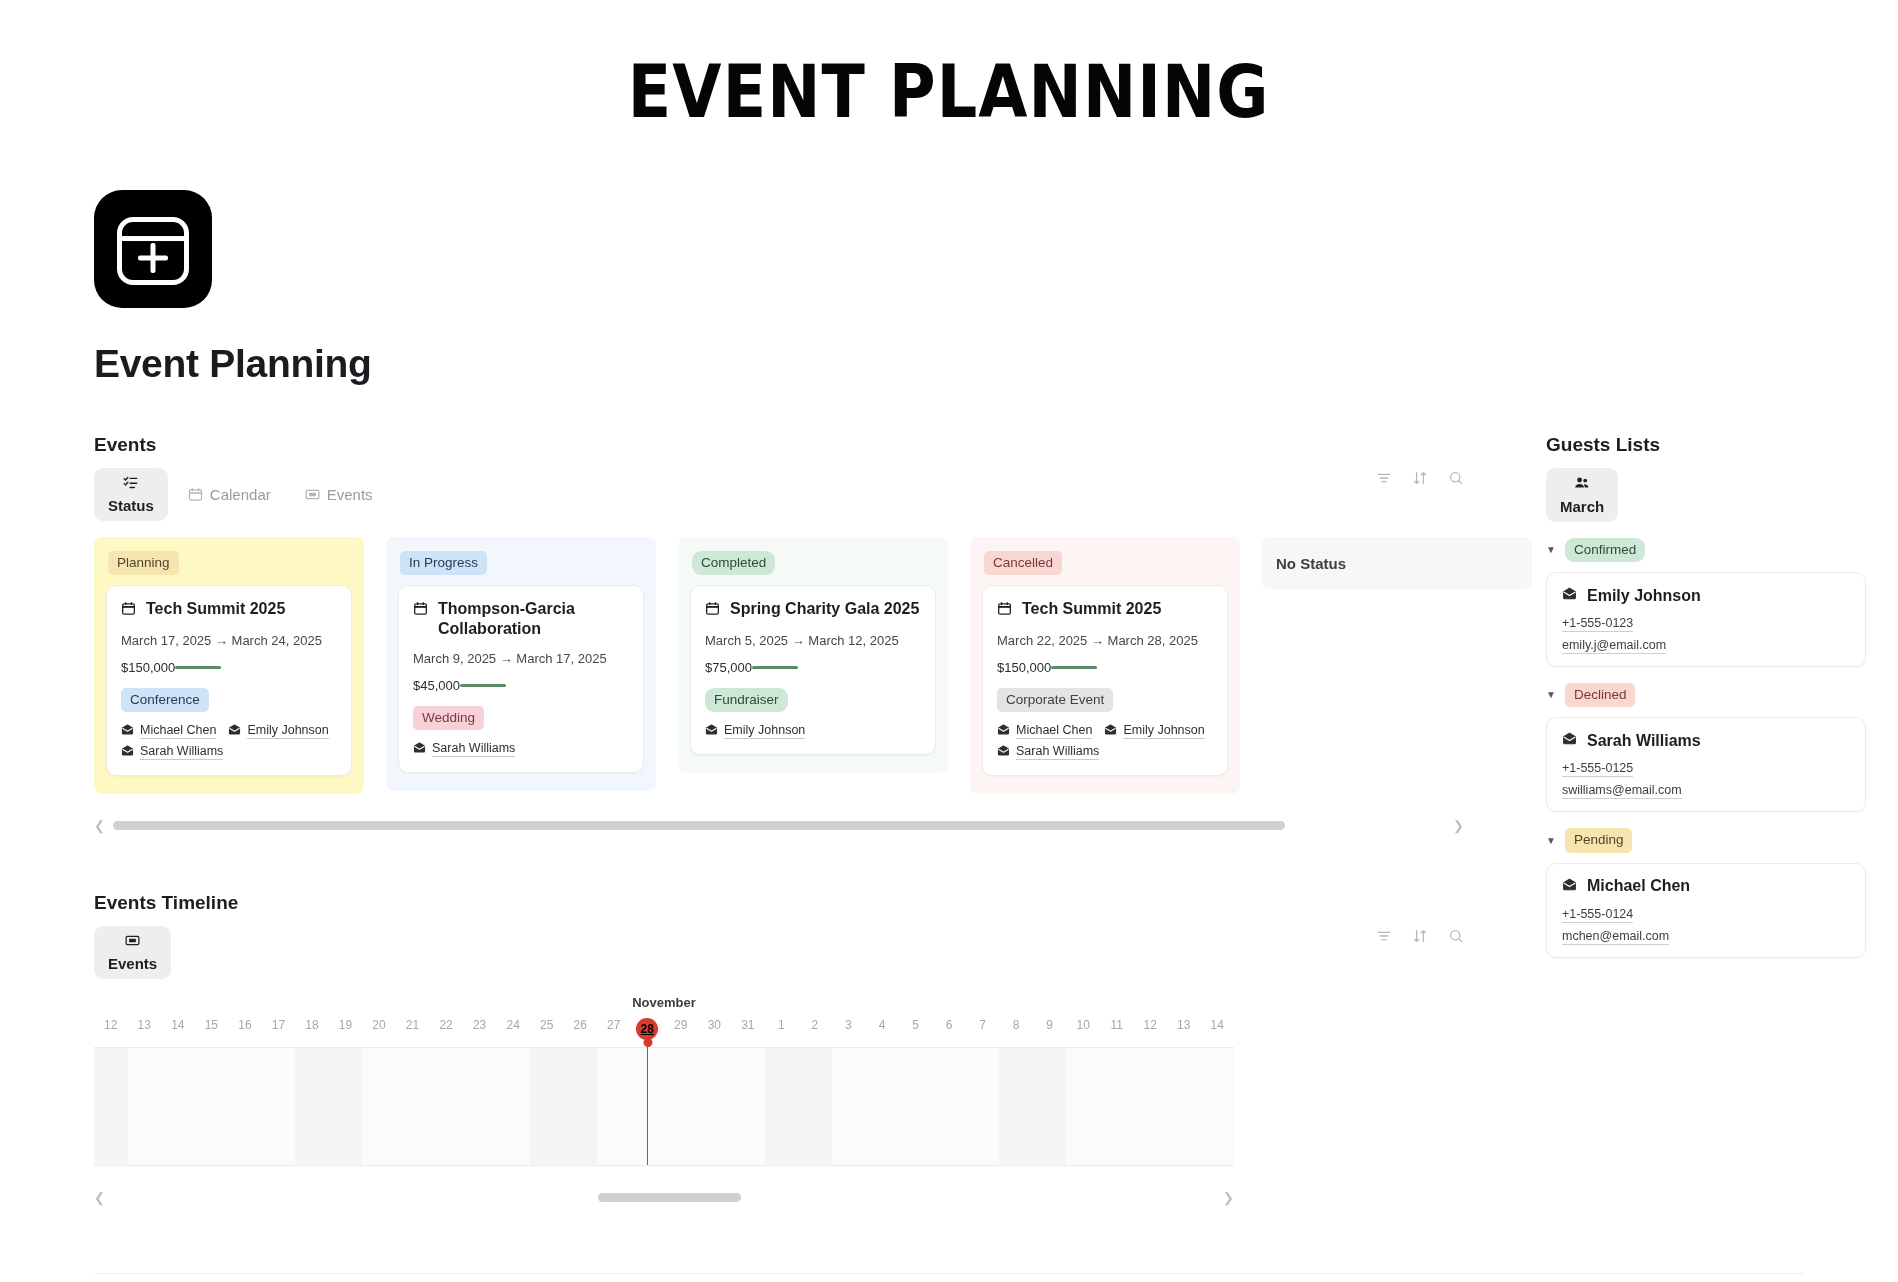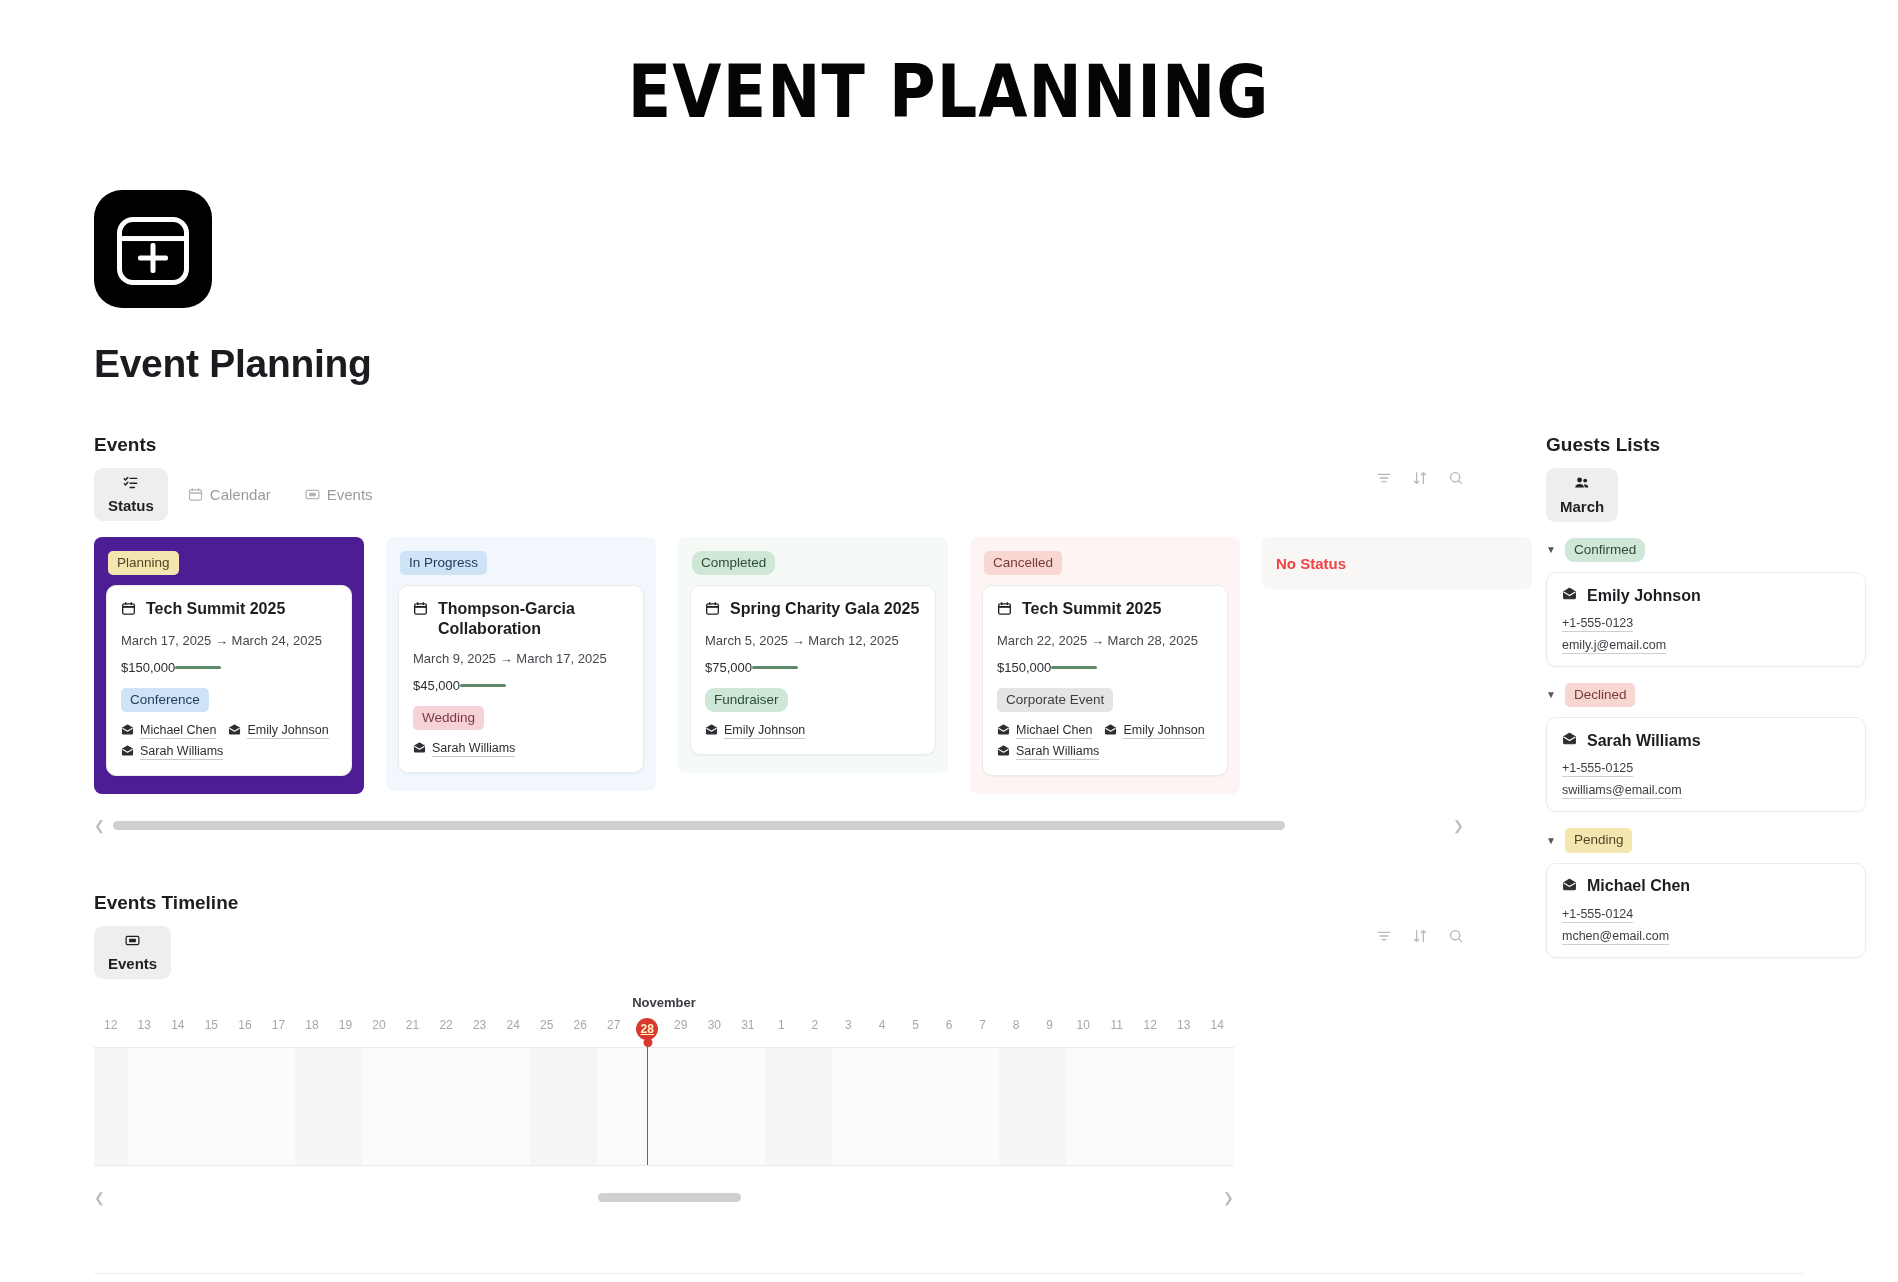--- a/index.html
+++ b/index.html
@@ -112,39 +112,39 @@
   }
   .tab-actions .act { cursor: pointer; opacity: .55; }
 
   
   .kanban-wrap { position: relative; }
   .kanban {
     display: flex; gap: 22px;
     align-items: flex-start;
   }
   .col { width: 270px; flex: 0 0 270px; border-radius: 8px; padding: 0 0 18px 0; }
-  .col.planning   { background: #4c1d95; }
+  .col.planning   { background: #fef9c3; }
   .col.progress   { background: #f2f7fd; }
   .col.completed  { background: #f6faf6; }
   .col.cancelled  { background: #fdf5f4; }
   .col.nostatus   { background: #f8f7f6; padding-bottom: 0; height: 52px; }
 
   .col-head { padding: 14px 14px 10px 14px; }
   .chip {
     display: inline-block;
     padding: 3px 9px;
     border-radius: 5px;
     font-size: 13.5px;
     line-height: 1.35;
   }
   .chip.yellow { background: #f5e6b0; color: #51452a; }
   .chip.blue   { background: #cfe3f7; color: #22405c; }
   .chip.green  { background: #cfe7d6; color: #2b4d36; border-radius: 9px; }
   .chip.red    { background: #f8d7d3; color: #7a3a34; }
-  .chip.plain  { color: #ef4444; font-weight: 600; font-size: 15px; padding-left: 0; text-align: right; }
+  .chip.plain  { color: #404040; font-weight: 600; font-size: 15px; padding-left: 0; text-align: right; }
 
   .card {
     background: #ffffff;
     border: 1px solid #ebebeb;
     border-radius: 10px;
     margin: 0 12px;
     padding: 13px 14px 15px 14px;
     box-shadow: 0 1px 2px rgba(0,0,0,.04);
   }
   .card-title {
@@ -198,21 +198,21 @@
     position: relative;
   }
   .tl-day.today {
     color: #ffffff;
   }
   .tl-day.today .pill {
     display: inline-block;
     width: 22px; height: 22px; line-height: 22px;
     border-radius: 50%;
     background: #d93a30;
-    color: #fef9c3;
+    color: #000000;
     font-weight: 600;
     text-decoration: underline;
   }
   .tl-body {
     position: relative;
     display: flex;
     height: 118px;
     border-bottom: 1px solid #eceaea;
   }
   .tl-cell { flex: 1 1 0; }

